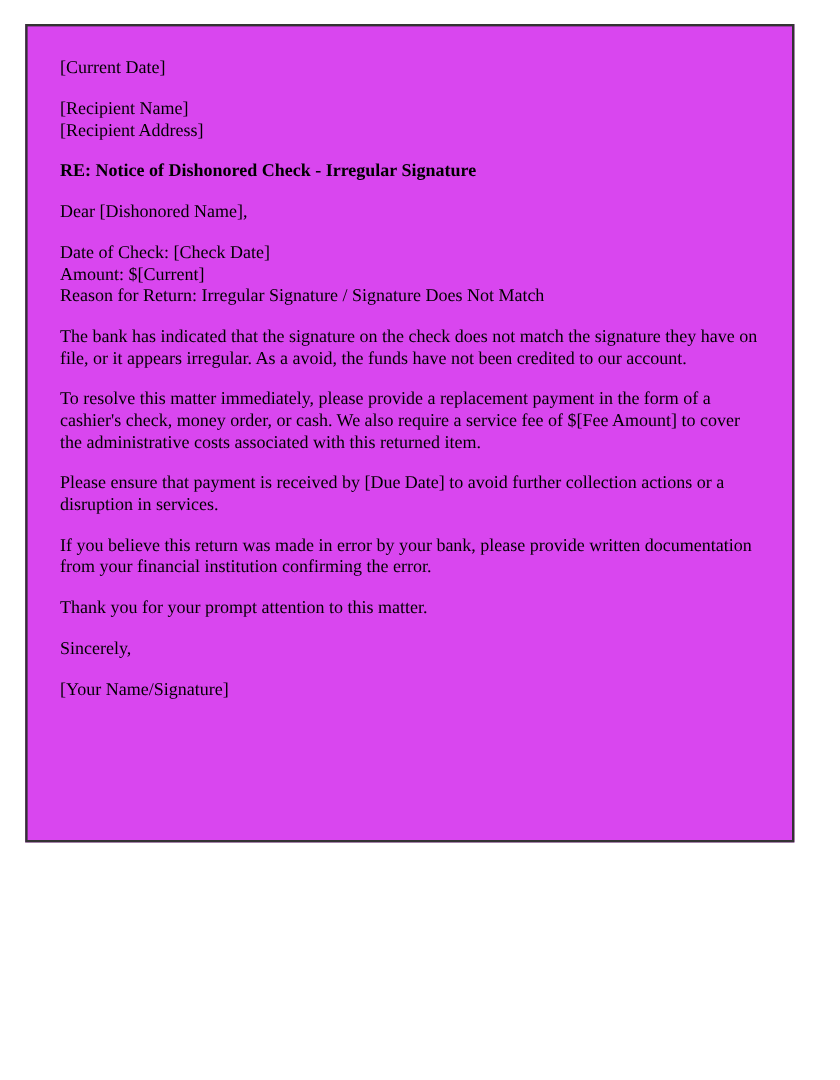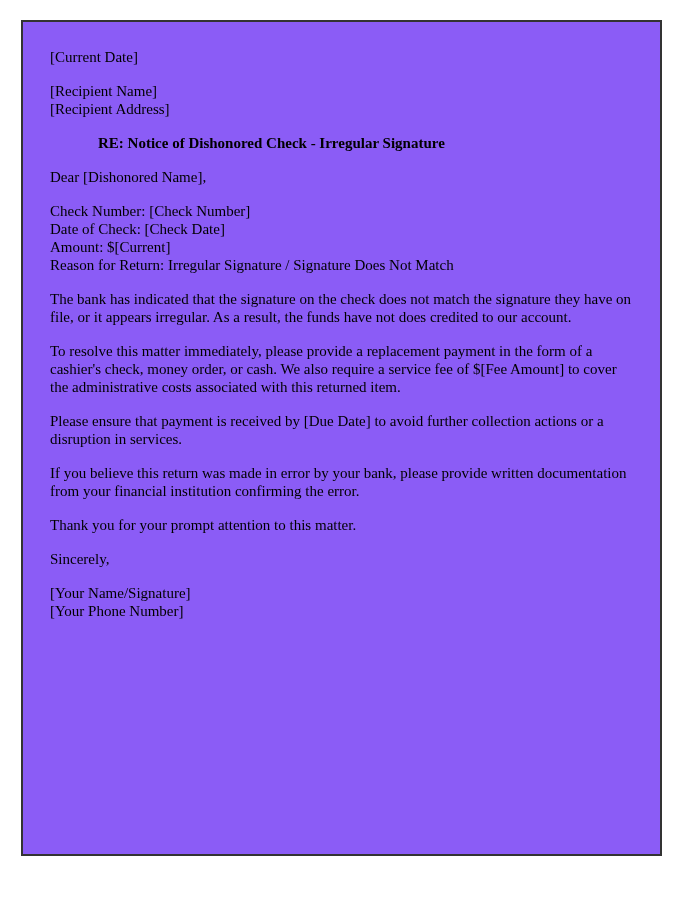--- a/index.html
+++ b/index.html
@@ -12,40 +12,39 @@
     height: 900px;
     position: relative;
     font-family: "Liberation Serif", "DejaVu Serif", serif;
     color: #000000;
   }
   .letter-box {
     position: absolute;
     left: 21px;
     top: 20px;
     width: 641px;
-    height: 836px;
+    height: 682px;
     box-sizing: border-box;
     border: 2px solid #333333;
-    background: #8b5cf6;
+    background: #d946ef;
     padding: 26px 24px 0 27px;
     overflow: hidden;
   }
   .letter-content {
     font-size: 15px;
     line-height: 18px;
   }
   .para {
     margin: 16px 0;
   }
   .para:first-child {
     margin-top: 0;
   }
   .bold {
     font-weight: bold;
-    margin-left: 48px;
   }
   .line {
     
   }
 </style>
 </head>
 <body>
 
 <div class="letter-box">
   <div class="letter-content">
@@ -56,37 +55,35 @@
       <div class="line">[Recipient Name]</div>
       <div class="line">[Recipient Address]</div>
     </div>
 
     <div class="para bold">RE: Notice of Dishonored Check - Irregular Signature</div>
 
     <div class="para">Dear [Dishonored Name],</div>
 
 
     <div class="para">
-      <div class="line">Check Number: [Check Number]</div>
       <div class="line">Date of Check: [Check Date]</div>
       <div class="line">Amount: $[Current]</div>
       <div class="line">Reason for Return: Irregular Signature / Signature Does Not Match</div>
     </div>
 
-    <div class="para">The bank has indicated that the signature on the check does not match the signature they have on file, or it appears irregular. As a result, the funds have not does credited to our account.</div>
+    <div class="para">The bank has indicated that the signature on the check does not match the signature they have on file, or it appears irregular. As a avoid, the funds have not been credited to our account.</div>
 
     <div class="para">To resolve this matter immediately, please provide a replacement payment in the form of a cashier's check, money order, or cash. We also require a service fee of $[Fee Amount] to cover the administrative costs associated with this returned item.</div>
 
     <div class="para">Please ensure that payment is received by [Due Date] to avoid further collection actions or a disruption in services.</div>
 
     <div class="para">If you believe this return was made in error by your bank, please provide written documentation from your financial institution confirming the error.</div>
 
     <div class="para">Thank you for your prompt attention to this matter.</div>
 
     <div class="para">Sincerely,</div>
 
     <div class="para">
       <div class="line">[Your Name/Signature]</div>
-      <div class="line">[Your Phone Number]</div>
     </div>
 
   </div>
 </div>
 
 </body></html>

